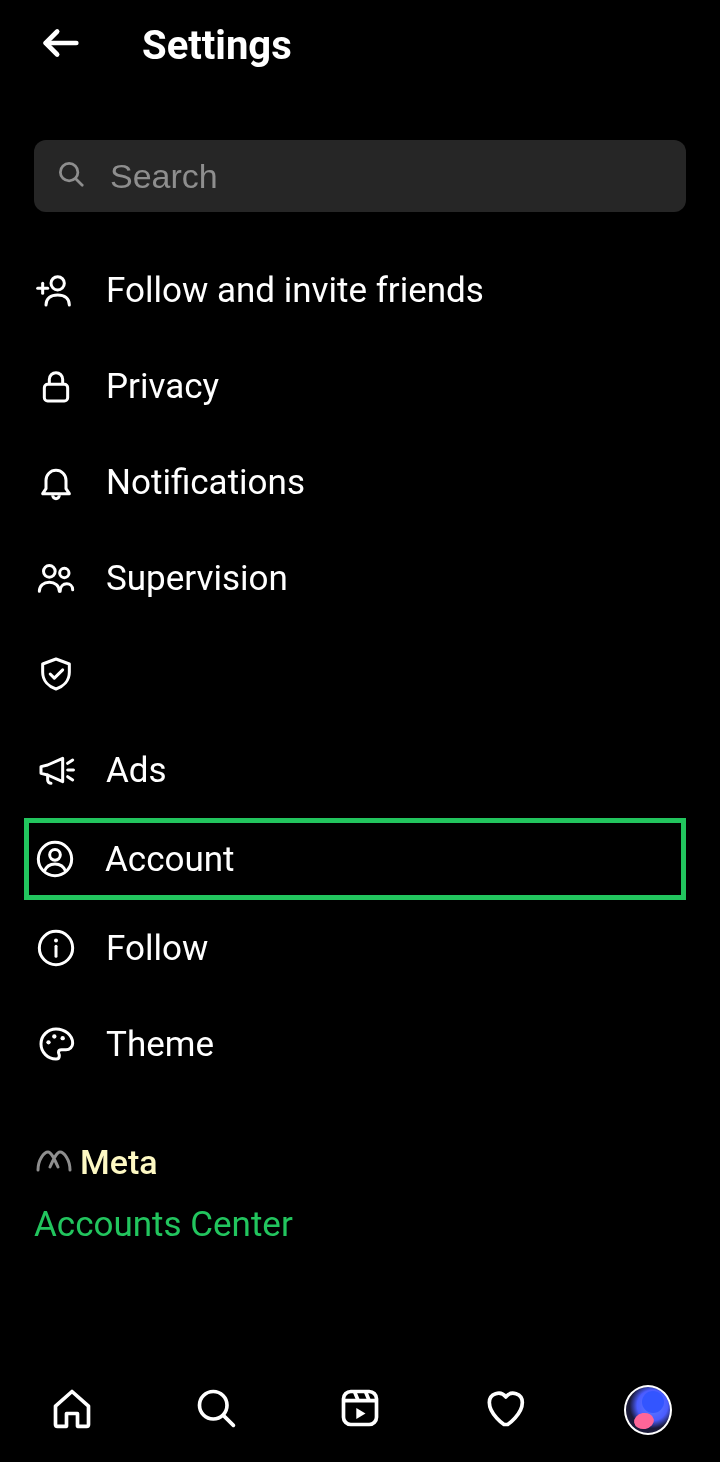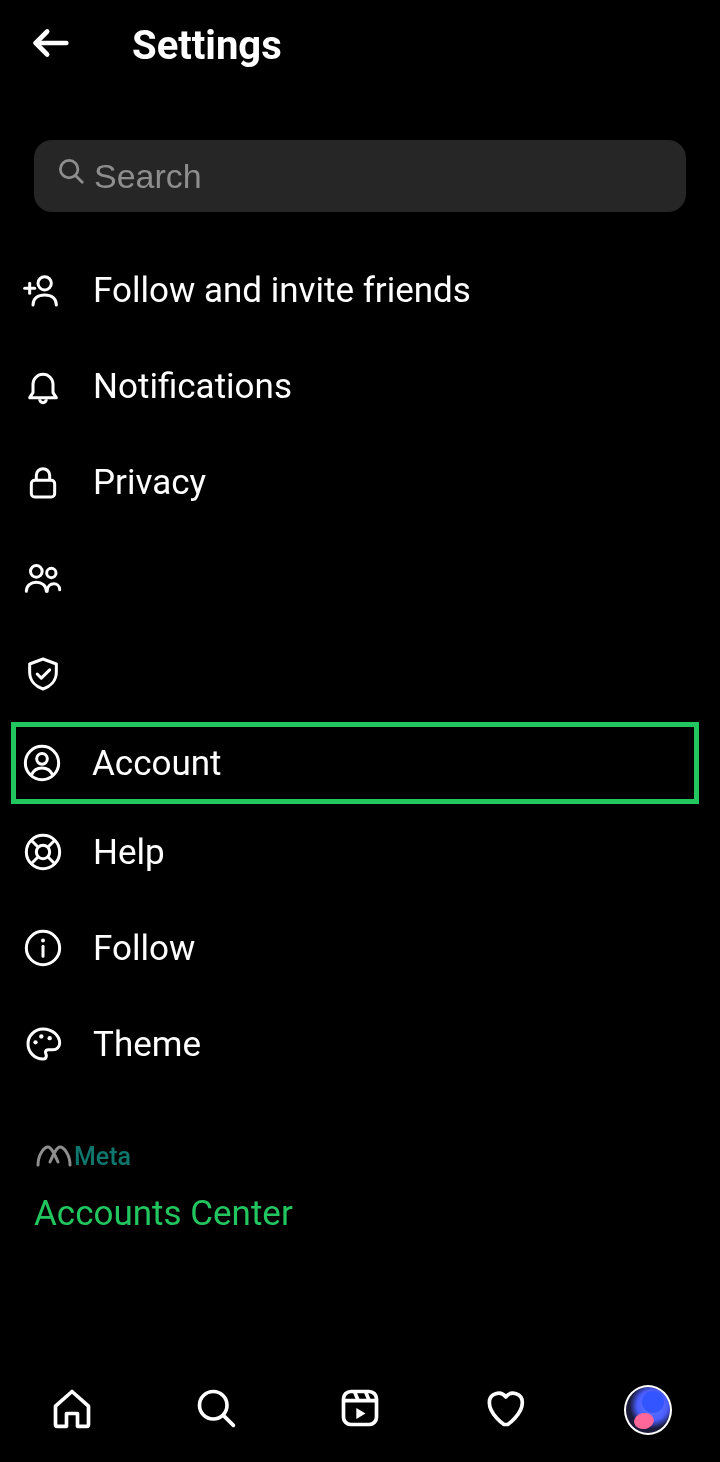--- a/index.html
+++ b/index.html
@@ -8,56 +8,57 @@
     height: 1462px;
     background: #000;
     color: #fff;
     font-family: -apple-system, BlinkMacSystemFont, "Segoe UI", Roboto, Helvetica, Arial, sans-serif;
     overflow: hidden;
     position: relative;
   }
   .header {
     display: flex;
     align-items: center;
-    padding: 20px 30px 20px 28px;
+    padding: 20px 30px 20px 38px;
     gap: 58px;
   }
   .header .back-icon svg {
     width: 46px;
     height: 46px;
   }
   .header .title {
     font-size: 40px;
     font-weight: 700;
   }
   .search-bar {
     margin: 50px 34px 30px 34px;
     background: #262626;
-    border-radius: 18px;
-    display: flex;
+    border-radius: 12px;
+    display: flex;
+    align-items: center;
     padding: 16px 22px;
-    gap: 8px;
+    gap: 24px;
     height: 72px;
   }
   .search-bar .search-icon svg {
     width: 30px;
     height: 30px;
   }
   .search-bar input {
     background: transparent;
     border: none;
     outline: none;
     color: #fff;
     font-size: 34px;
     flex: 1;
   }
   .search-bar input::placeholder { color: #8e8e8e; }
   .menu {
     margin-top: 20px;
-    padding: 0 21px;
+    padding: 0 34px;
   }
   .menu-item {
     display: flex;
     align-items: center;
     gap: 28px;
     padding: 26px 0;
   }
   .menu-item .icon {
     width: 44px;
     height: 44px;
@@ -80,23 +81,23 @@
     padding-bottom: 14px;
   }
   .highlight-box.menu-item { padding-top: 14px; padding-bottom: 14px; }
   .footer-section {
     margin-top: 50px;
     padding: 0 34px;
   }
   .meta-logo {
     display: flex;
     align-items: center;
-    gap: 0;
-    color: #0f766e;
-    font-size: 25px;
+    gap: 6px;
+    color: #fef9c3;
+    font-size: 34px;
     font-weight: 500;
   }
   .meta-logo svg { width: 40px; height: 28px; }
   .accounts-center {
     color: #22c55e;
     font-size: 35px;
     margin-top: 22px;
   }
   .bottom-nav {
     position: absolute;
@@ -178,82 +179,82 @@
           <line x1="4" y1="8" x2="4" y2="14" stroke-linecap="round"></line>
           <line x1="1" y1="11" x2="7" y2="11" stroke-linecap="round"></line>
         </svg>
     </span>
     <span class="label">Follow and invite friends</span>
   </div>
 
   <div class="menu-item">
     <span class="icon">
       <svg viewBox="0 0 24 24" fill="none" stroke="#fff" stroke-width="1.8">
+          <rect x="5" y="11" width="14" height="10" rx="2"></rect>
+          <path d="M8 11V8a4 4 0 018 0v3"></path>
+        </svg>
+    </span>
+    <span class="label">Privacy</span>
+  </div>
+
+  <div class="menu-item">
+    <span class="icon">
+      <svg viewBox="0 0 24 24" fill="none" stroke="#fff" stroke-width="1.8">
           <path d="M18 16v-5a6 6 0 10-12 0v5l-2 3h16l-2-3z" stroke-linejoin="round"></path>
           <path d="M10 20a2 2 0 004 0"></path>
         </svg>
     </span>
     <span class="label">Notifications</span>
-  </div>
-
-  <div class="menu-item">
-    <span class="icon">
-      <svg viewBox="0 0 24 24" fill="none" stroke="#fff" stroke-width="1.8">
-          <rect x="5" y="11" width="14" height="10" rx="2"></rect>
-          <path d="M8 11V8a4 4 0 018 0v3"></path>
-        </svg>
-    </span>
-    <span class="label">Privacy</span>
   </div>
 
   <div class="menu-item">
     <span class="icon">
       <svg viewBox="0 0 24 24" fill="none" stroke="#fff" stroke-width="1.8">
           <circle cx="8" cy="8" r="3.5"></circle>
           <circle cx="17" cy="9" r="2.8"></circle>
           <path d="M2 20c0-3.5 2.7-5.5 6-5.5s6 2 6 5.5" stroke-linecap="round"></path>
           <path d="M14.5 20c0-2.8 1.8-4.5 4-4.5 1.8 0 3.5 1.2 3.5 3.5" stroke-linecap="round"></path>
         </svg>
     </span>
+    <span class="label">Supervision</span>
   </div>
 
   <div class="menu-item">
     <span class="icon">
       <svg viewBox="0 0 24 24" fill="none" stroke="#fff" stroke-width="1.8">
           <path d="M12 3l8 3v5c0 5-3.5 8.5-8 10-4.5-1.5-8-5-8-10V6l8-3z" stroke-linejoin="round"></path>
           <polyline points="8.5 12 11 14.5 16 9.5" stroke-linecap="round" stroke-linejoin="round"></polyline>
         </svg>
     </span>
   </div>
 
+  <div class="menu-item">
+    <span class="icon">
+      <svg viewBox="0 0 24 24" fill="none" stroke="#fff" stroke-width="1.8">
+          <path d="M3 10v4l4 1 9 4V5l-9 4-4 1z" stroke-linejoin="round"></path>
+          <path d="M7 15v3a2 2 0 002 2" stroke-linecap="round"></path>
+          <line x1="19" y1="8" x2="22" y2="6" stroke-linecap="round"></line>
+          <line x1="19" y1="12" x2="22.5" y2="12" stroke-linecap="round"></line>
+          <line x1="19" y1="16" x2="22" y2="18" stroke-linecap="round"></line>
+        </svg>
+    </span>
+    <span class="label">Ads</span>
+  </div>
 
   <div class="menu-item highlight-box">
     <span class="icon">
       <svg viewBox="0 0 24 24" fill="none" stroke="#fff" stroke-width="1.8">
           <circle cx="12" cy="12" r="10"></circle>
           <circle cx="12" cy="9.5" r="3.2"></circle>
           <path d="M5.5 19.5c1.2-3 3.8-4.5 6.5-4.5s5.3 1.5 6.5 4.5"></path>
         </svg>
     </span>
     <span class="label">Account</span>
   </div>
 
-  <div class="menu-item">
-    <span class="icon">
-      <svg viewBox="0 0 24 24" fill="none" stroke="#fff" stroke-width="1.8">
-          <circle cx="12" cy="12" r="10"></circle>
-          <circle cx="12" cy="12" r="4"></circle>
-          <line x1="4.5" y1="4.5" x2="9" y2="9"></line>
-          <line x1="19.5" y1="4.5" x2="15" y2="9"></line>
-          <line x1="4.5" y1="19.5" x2="9" y2="15"></line>
-          <line x1="19.5" y1="19.5" x2="15" y2="15"></line>
-        </svg>
-    </span>
-    <span class="label">Help</span>
-  </div>
 
   <div class="menu-item">
     <span class="icon">
       <svg viewBox="0 0 24 24" fill="none" stroke="#fff" stroke-width="1.8">
           <circle cx="12" cy="12" r="10"></circle>
           <line x1="12" y1="11" x2="12" y2="17" stroke-linecap="round"></line>
           <circle cx="12" cy="7.5" r="1.2" fill="#fff" stroke="none"></circle>
         </svg>
     </span>
     <span class="label">Follow</span>

